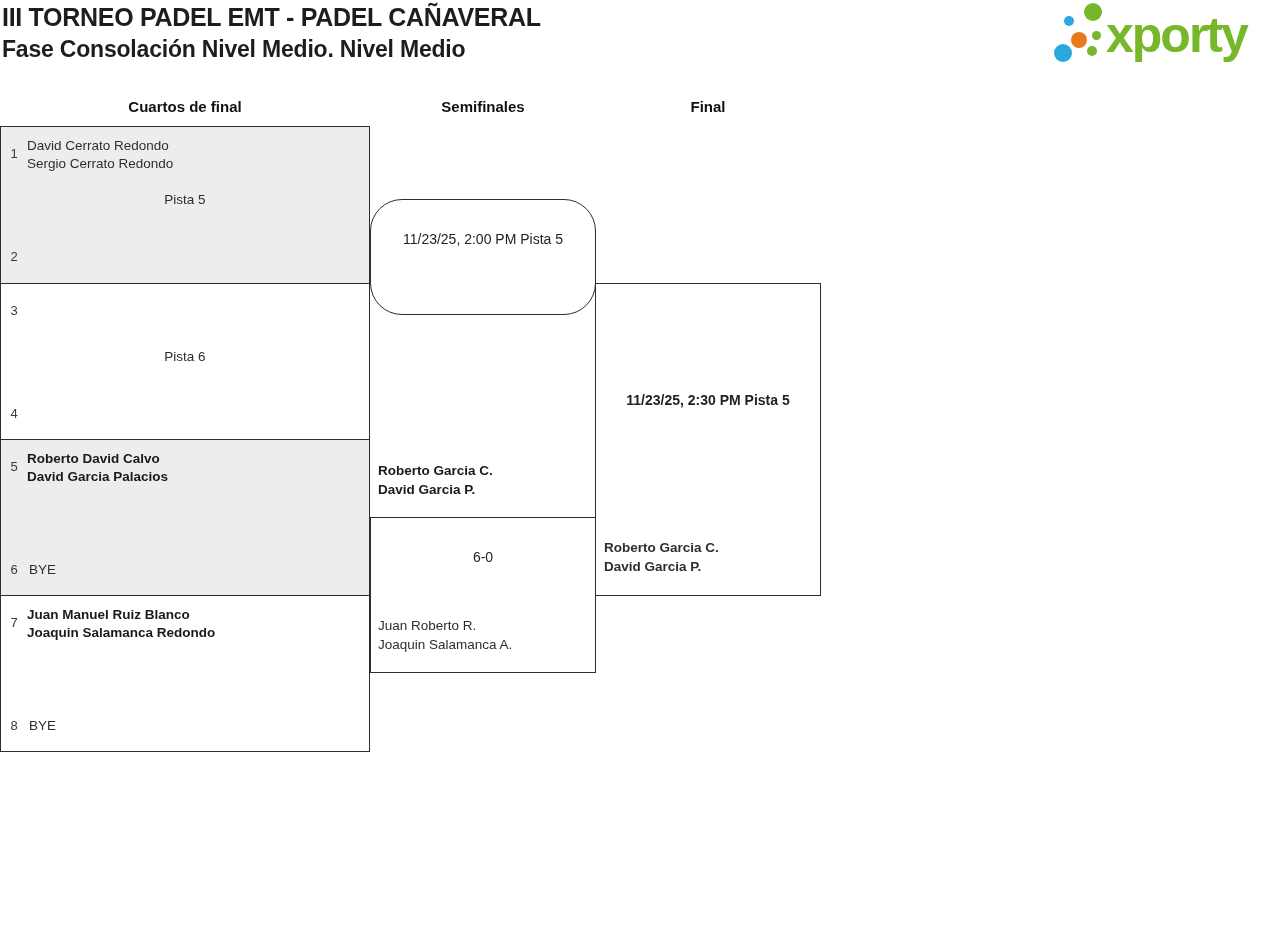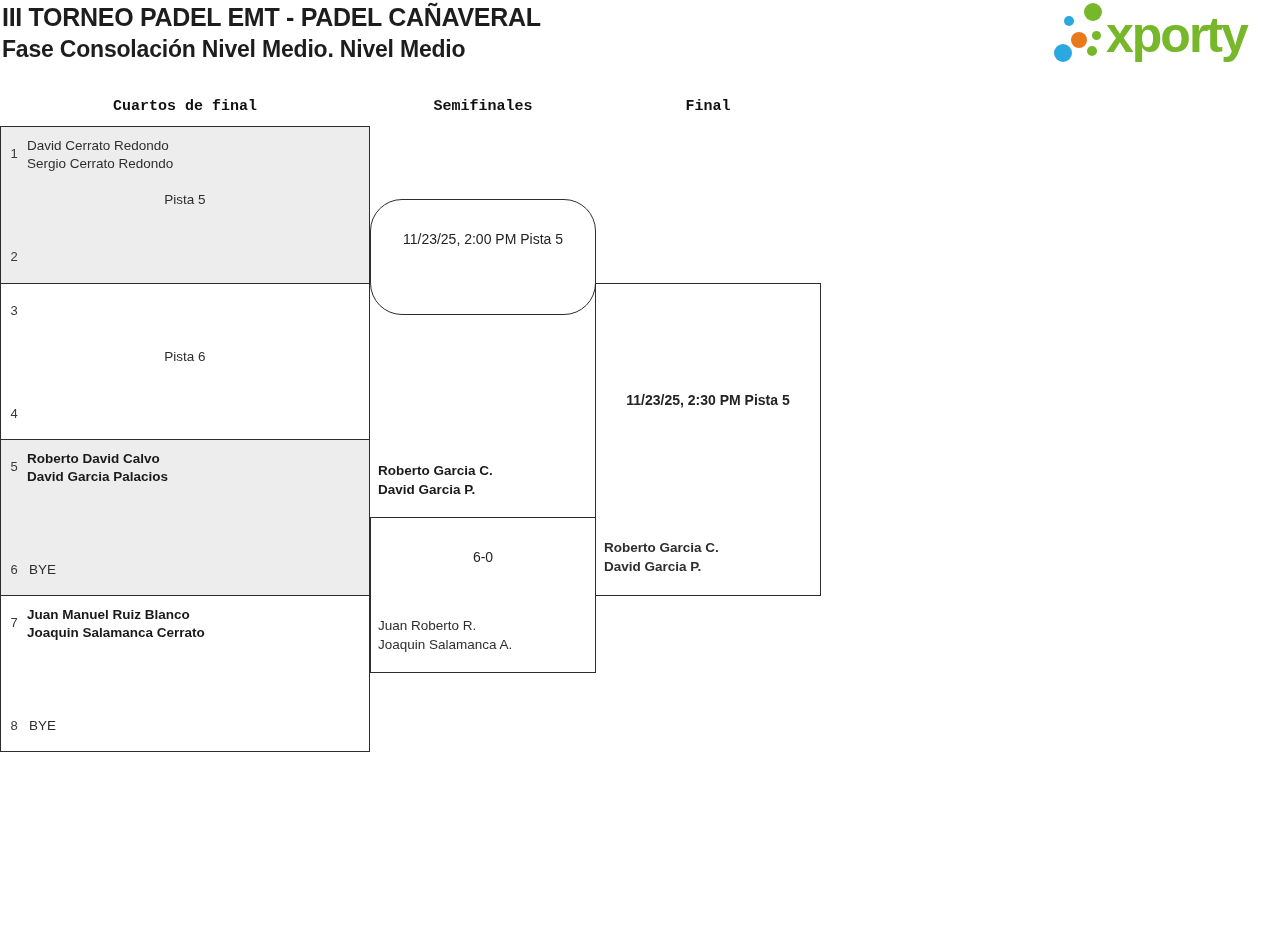--- a/index.html
+++ b/index.html
@@ -27,21 +27,20 @@
   .logo .d-blue-lg  {left:8px;top:44px;width:18px;height:18px;}
   .logo .d-green-sm2{left:41px;top:46px;width:10px;height:10px;}
   .logo .logo-text{
     position:absolute;left:60px;top:-2px;height:74px;display:flex;align-items:center;
     font-size:50px;font-weight:800;letter-spacing:-2px;line-height:1;
   }
   
   .round-header{
     position:absolute;top:98px;font-size:15px;font-weight:700;color:#111;
     text-align:center;
-    font-family:Liberation Mono, monospace;
   }
   .rh-qf{left:0;width:370px;}
   .rh-sf{left:370px;width:226px;}
   .rh-f {left:595px;width:226px;text-align:center;}
   
   .mbox{
     position:absolute;border:1px solid #2d2d2d;box-sizing:border-box;background:#ffffff;
   }
   .mbox.alt{background:#ededed;}
   #qf1{left:0;top:126px;width:370px;height:158px;}
@@ -145,21 +144,21 @@
   <div class="bottom-row">
     <span class="seed">6</span>
     <span class="bye">BYE</span>
   </div>
 </div>
 
 <div id="qf4" class="mbox">
   <div class="seed-top">7</div>
   <div class="team-top winner">
     <div>Juan Manuel Ruiz Blanco</div>
-    <div>Joaquin Salamanca Cerrato</div>
+    <div>Joaquin Salamanca Redondo</div>
   </div>
   <div class="bottom-row">
     <span class="seed">8</span>
     <span class="bye">BYE</span>
   </div>
 </div>
 
 <div id="sf1" class="mbox">
   <div class="sched-line">11/23/25, 2:00 PM Pista 5</div>
 </div>

